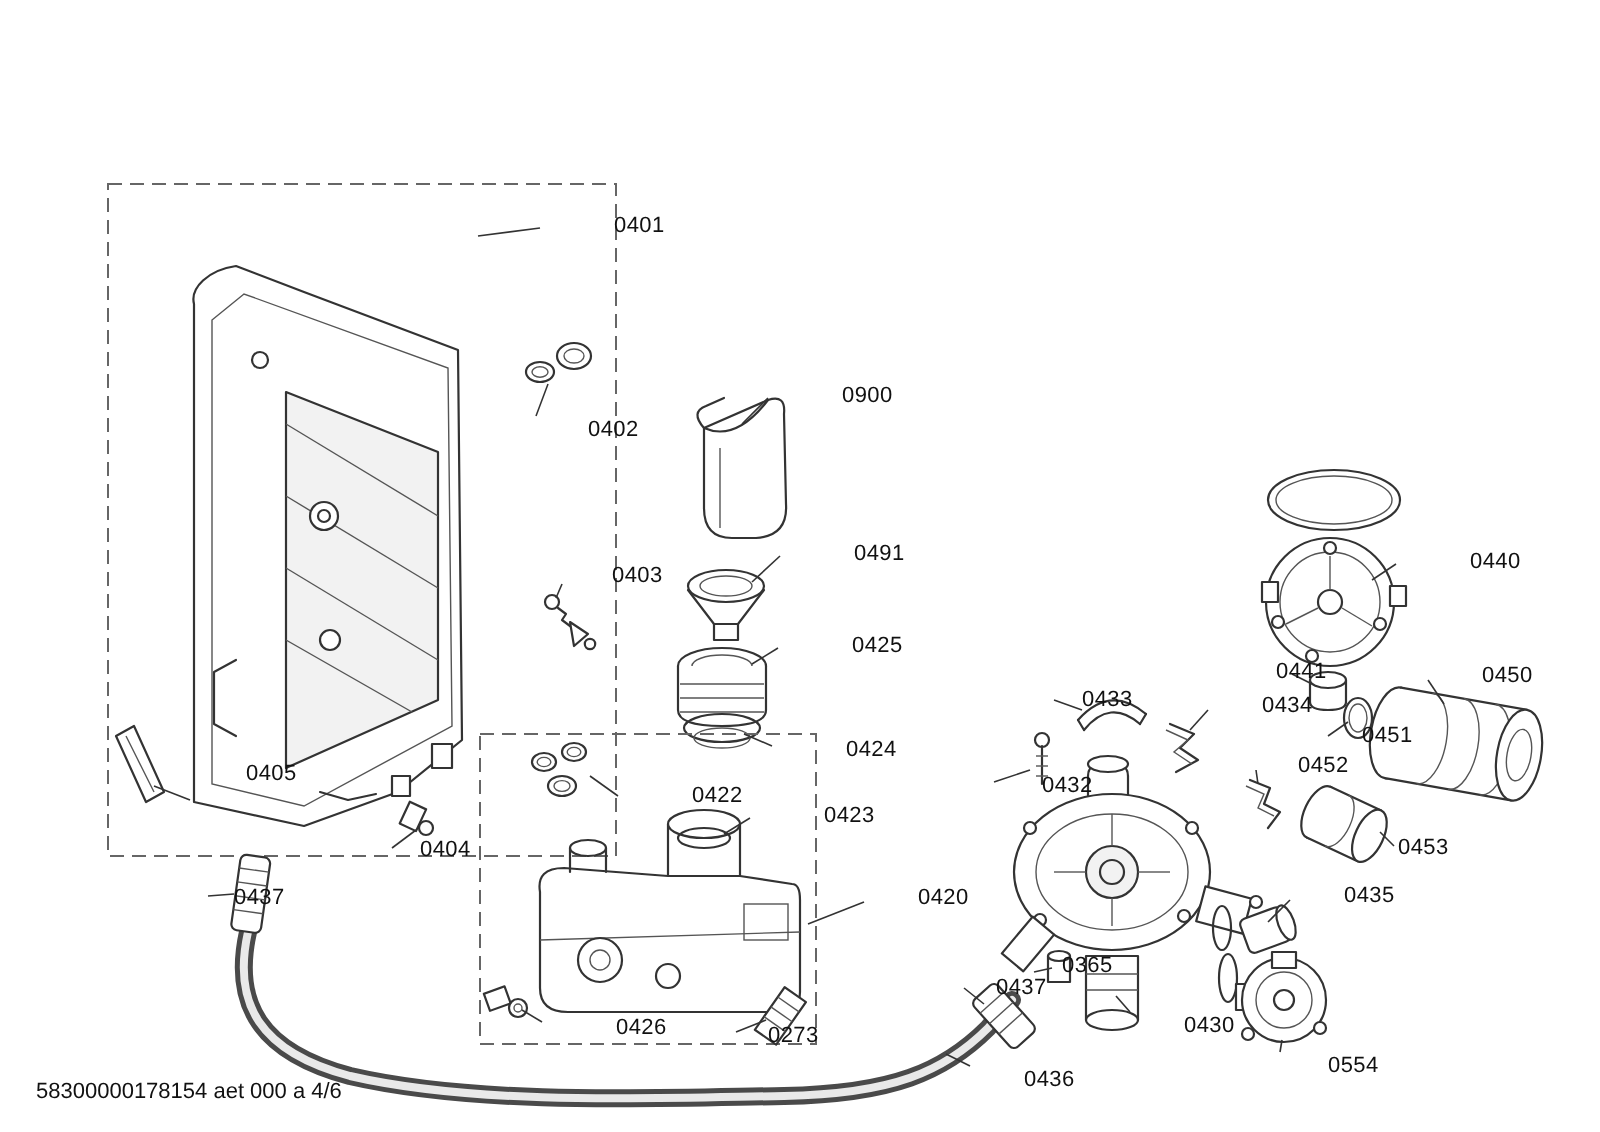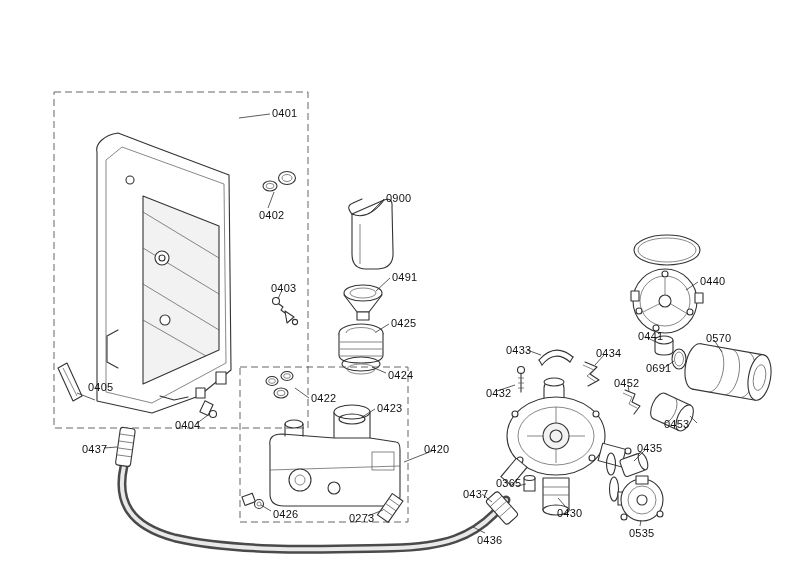--- a/index.html
+++ b/index.html
@@ -3,21 +3,21 @@
 <meta charset="utf-8">
 <style>
   html,body { margin:0; padding:0; background:#ffffff; }
   #stage {
     position:relative; width:800px; height:566px; background:#ffffff;
     font-family:"Liberation Sans", sans-serif; overflow:hidden;
   }
   #stage svg { position:absolute; left:0; top:0; }
   .label {
     position:absolute; font-size:11px; line-height:12px; color:#111;
-    white-space:nowrap; letter-spacing:0.2px;
+    white-space:nowrap; letter-spacing:0.2px;margin-left:35px;
   }
   .footer-ref {
     position:absolute; left:18px; top:540px; font-size:11px; color:#111;
   }
   .ln   { stroke:#333; stroke-width:1.1; fill:none; stroke-linejoin:round; stroke-linecap:round; }
   .lnf  { stroke:#333; stroke-width:1.1; fill:#ffffff; stroke-linejoin:round; }
   .lng  { stroke:#333; stroke-width:1.1; fill:#f2f2f2; stroke-linejoin:round; }
   .thin { stroke:#555; stroke-width:0.7; fill:none; }
   .dash { stroke:#666; stroke-width:1; fill:none; stroke-dasharray:7 4; }
   .lead { stroke:#333; stroke-width:0.8; fill:none; }
@@ -324,21 +324,22 @@
 <div class="label" style="left:349px;top:512px">0273</div>
 <div class="label" style="left:477px;top:534px">0436</div>
 <div class="label" style="left:463px;top:488px">0437</div>
 <div class="label" style="left:496px;top:477px">0365</div>
 <div class="label" style="left:557px;top:507px">0430</div>
 <div class="label" style="left:486px;top:387px">0432</div>
 <div class="label" style="left:506px;top:344px">0433</div>
 <div class="label" style="left:596px;top:347px">0434</div>
 <div class="label" style="left:637px;top:442px">0435</div>
 <div class="label" style="left:700px;top:275px">0440</div>
-<div class="label" style="left:638px;top:330px">0441</div>
-<div class="label" style="left:706px;top:332px">0570</div>
-<div class="label" style="left:646px;top:362px">0691</div>
+<div class="label" style="left:603px;top:330px">0441</div>
+<div class="label" style="left:706px;top:332px">0450</div>
+<div class="label" style="left:646px;top:362px">0451</div>
 <div class="label" style="left:614px;top:377px">0452</div>
 <div class="label" style="left:664px;top:418px">0453</div>
-<div class="label" style="left:629px;top:527px">0535</div>
-
+<div class="label" style="left:629px;top:527px">0554</div>
+
+<div class="footer-ref">58300000178154 aet 000 a 4/6</div>
 
 </div>
 
 </body></html>

